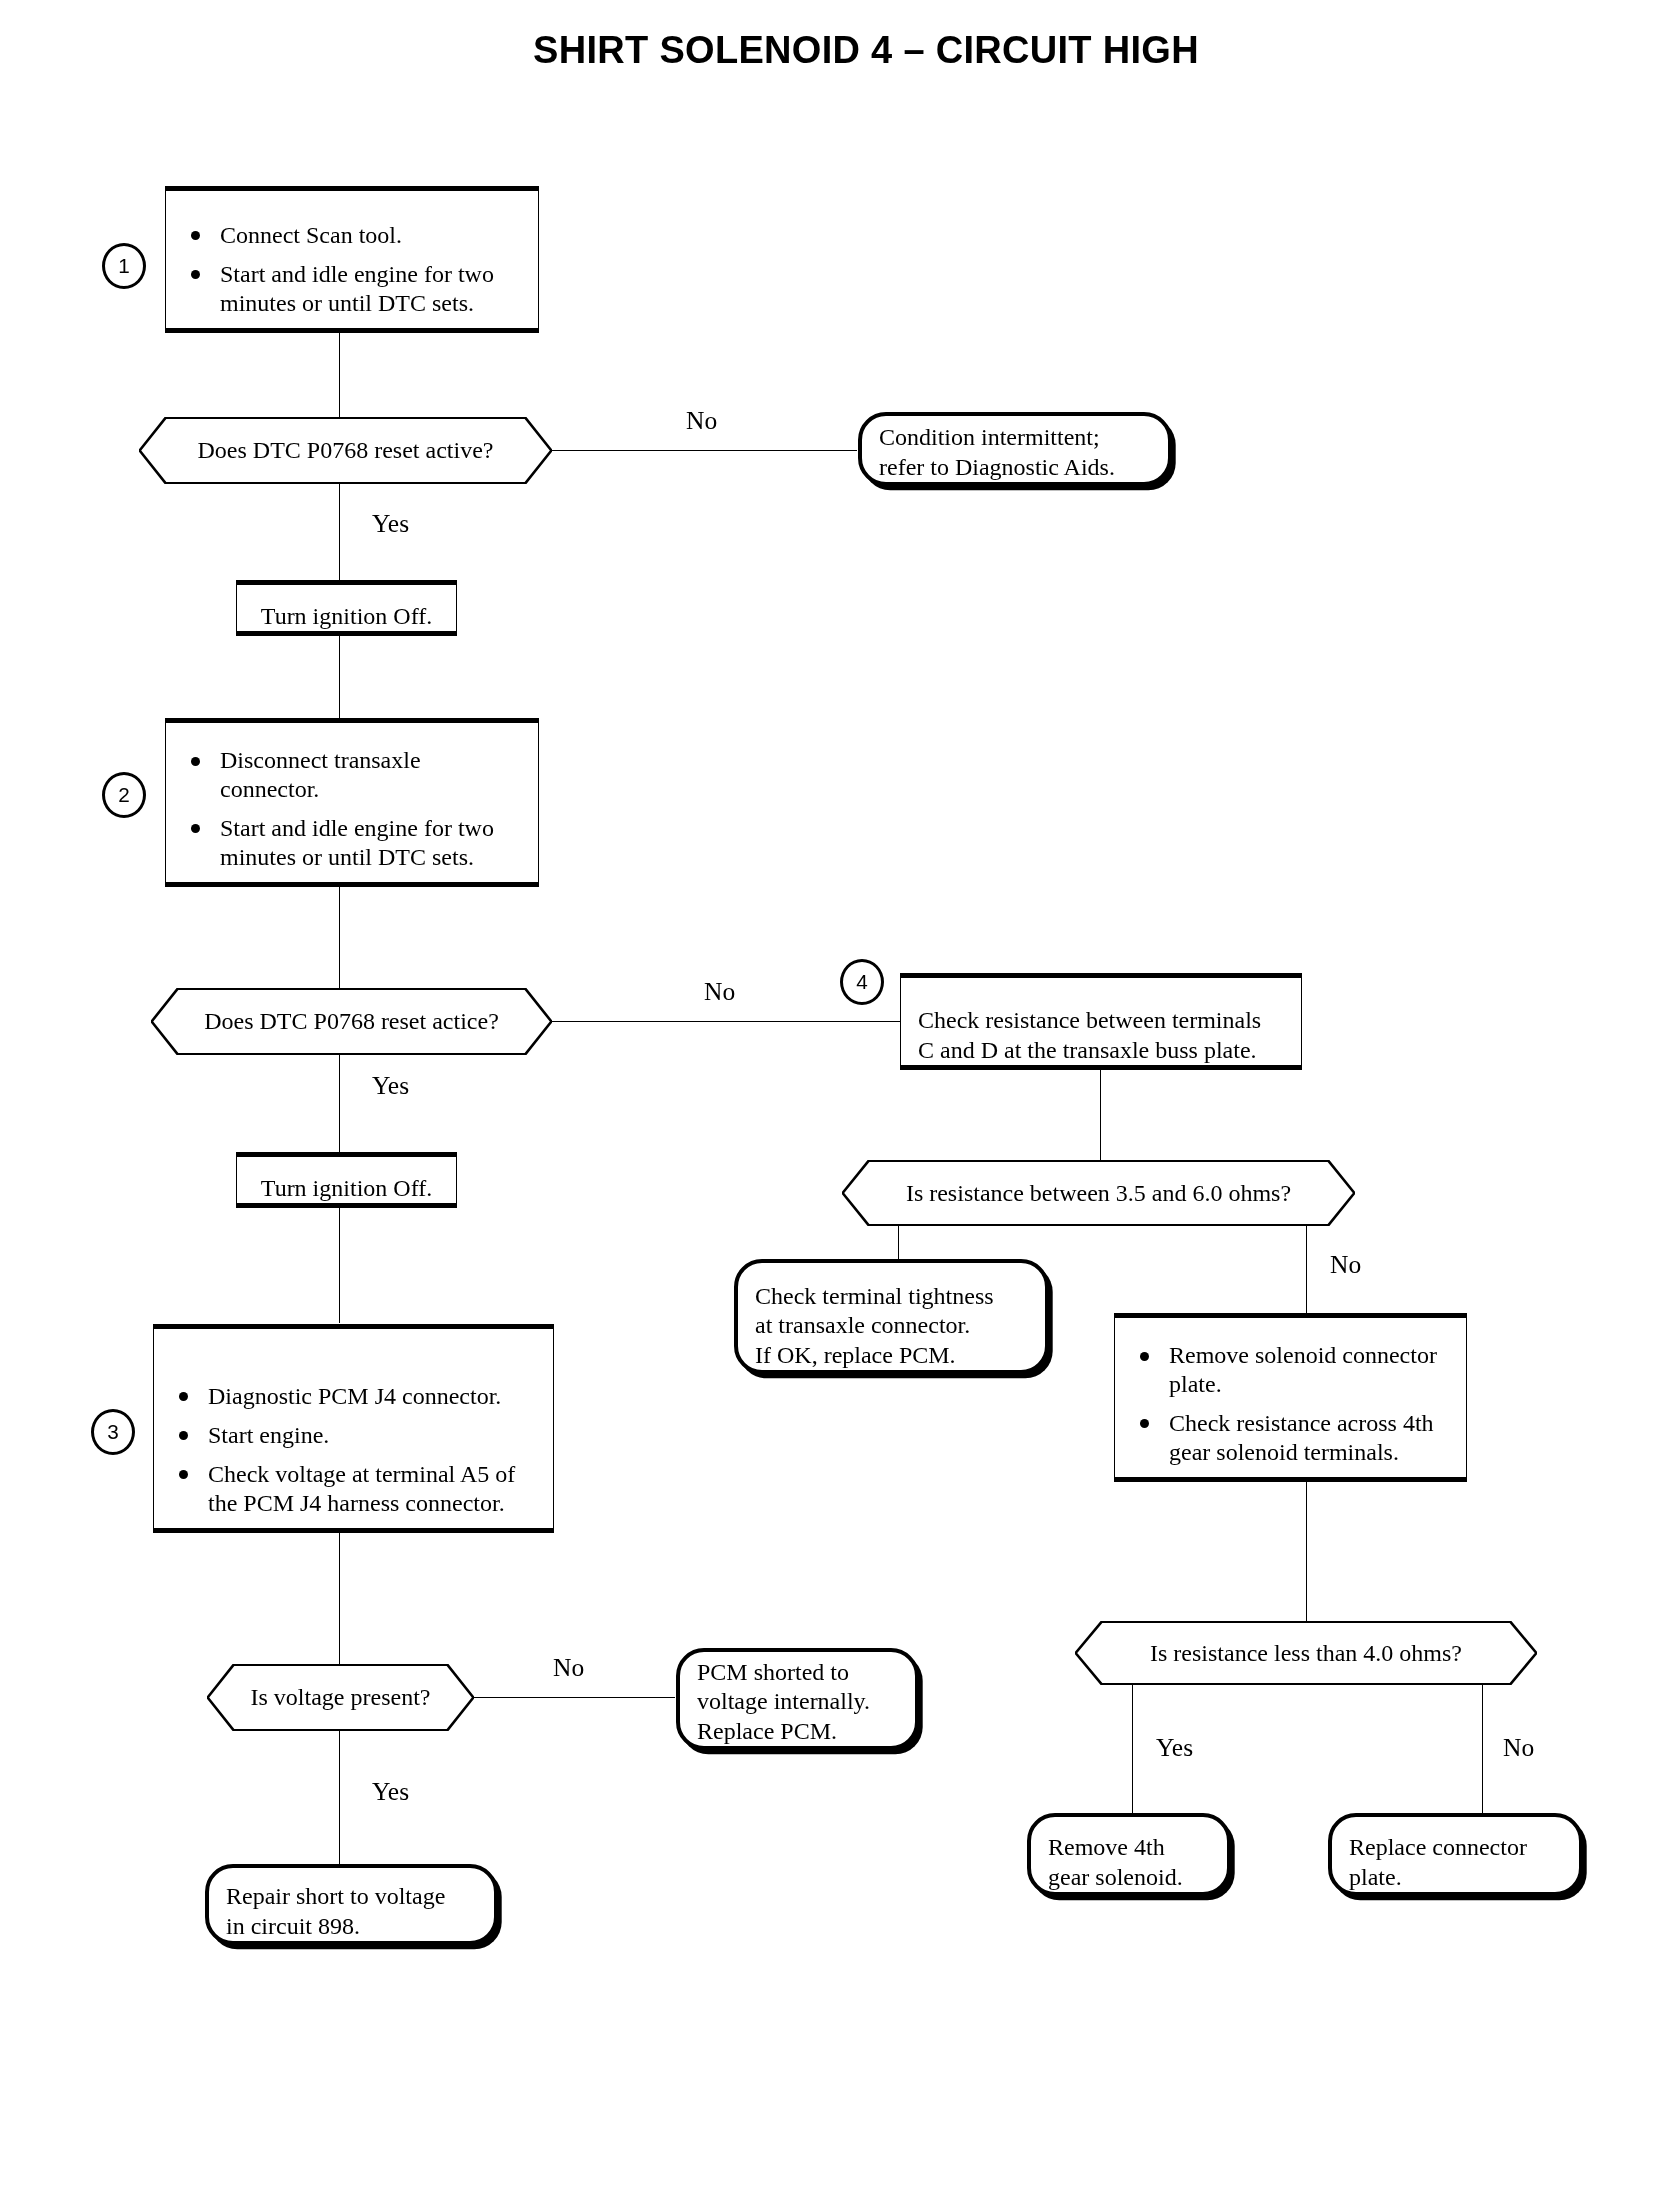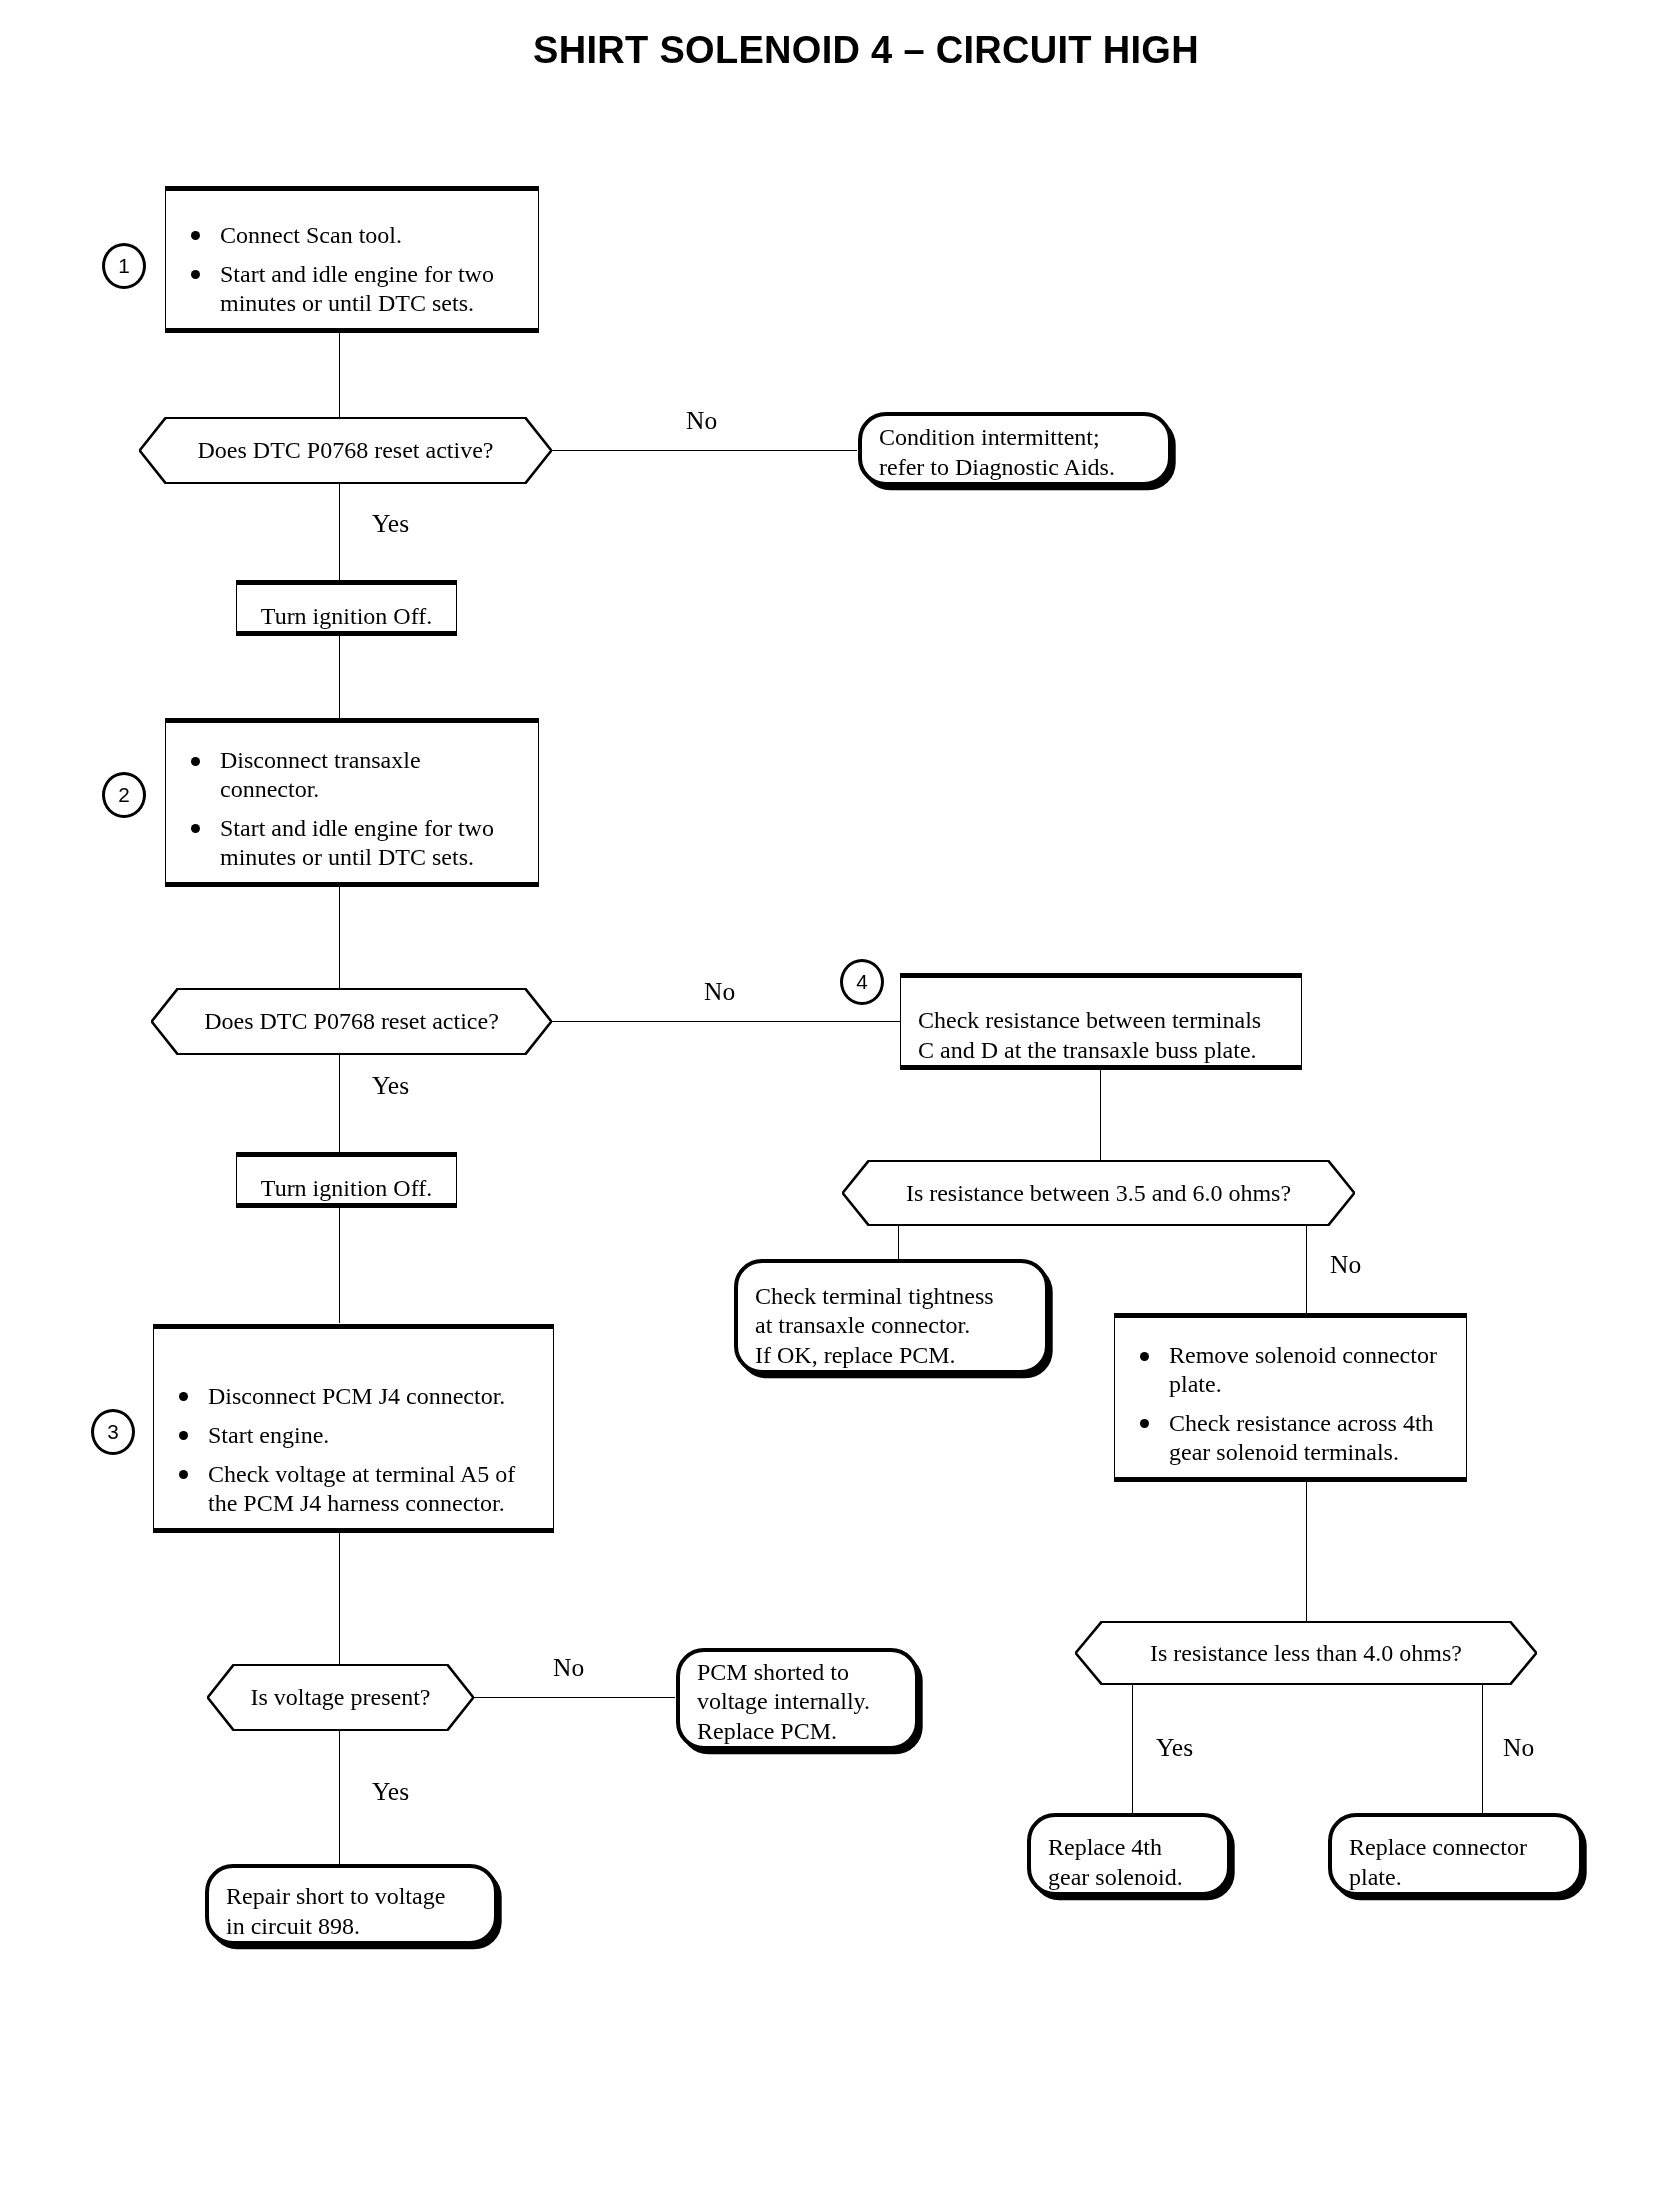--- a/index.html
+++ b/index.html
@@ -214,21 +214,21 @@
   <div class="node proc" style="left:236px; top:1152px; width:221px; height:56px;">
     <div class="txt body-pad" style="text-align:center;">Turn ignition Off.</div>
   </div>
 
   <div class="vline" style="left:339px; top:1208px; height:115px;"></div>
 
   <div class="stepnum" style="left:91px; top:1409px;">3</div>
 
   <div class="node proc" style="left:153px; top:1324px; width:401px; height:209px;">
     <ul class="bullets">
-      <li>Disconnect PCM J4 connector.</li>
+      <li>Diagnostic PCM J4 connector.</li>
       <li>Start engine.</li>
       <li>Check voltage at terminal A5 of the PCM J4 harness connector.</li>
     </ul>
   </div>
 
   <div class="vline" style="left:339px; top:1533px; height:133px;"></div>
 
   <div class="node dec" style="left:207px; top:1664px; width:267px; height:67px;">
     <svg viewBox="0 0 440 110" preserveAspectRatio="none">
       <polygon points="44,1 396,1 439,55 396,109 44,109 1,55" fill="#ffffff" stroke="#000000" stroke-width="2.6" vector-effect="non-scaling-stroke"></polygon>
@@ -297,21 +297,21 @@
       <polygon points="44,1 716,1 759,53 716,105 44,105 1,53" fill="#ffffff" stroke="#000000" stroke-width="2.6" vector-effect="non-scaling-stroke"></polygon>
     </svg>
     <div class="dec-text txt">Is resistance less than 4.0 ohms?</div>
   </div>
 
   <div class="hline" style="left:1132px; top:1684px; width:175px;"></div>
   <div class="vline" style="left:1132px; top:1684px; height:129px;"></div>
   <div class="edge-label" style="left:1156px; top:1735px;">Yes</div>
 
   <div class="node term txt" style="left:1027px; top:1813px; width:204px; height:83px;">
-    <div class="body-pad">Replace 4th</div>
+    <div class="body-pad">Remove 4th</div>
     <div class="body-pad">gear solenoid.</div>
   </div>
 
   <div class="hline" style="left:1304px; top:1684px; width:179px;"></div>
   <div class="vline" style="left:1482px; top:1684px; height:129px;"></div>
   <div class="edge-label" style="left:1503px; top:1735px;">No</div>
 
   <div class="node term txt" style="left:1328px; top:1813px; width:255px; height:83px;">
     <div class="body-pad">Replace connector</div>
     <div class="body-pad">plate.</div>

